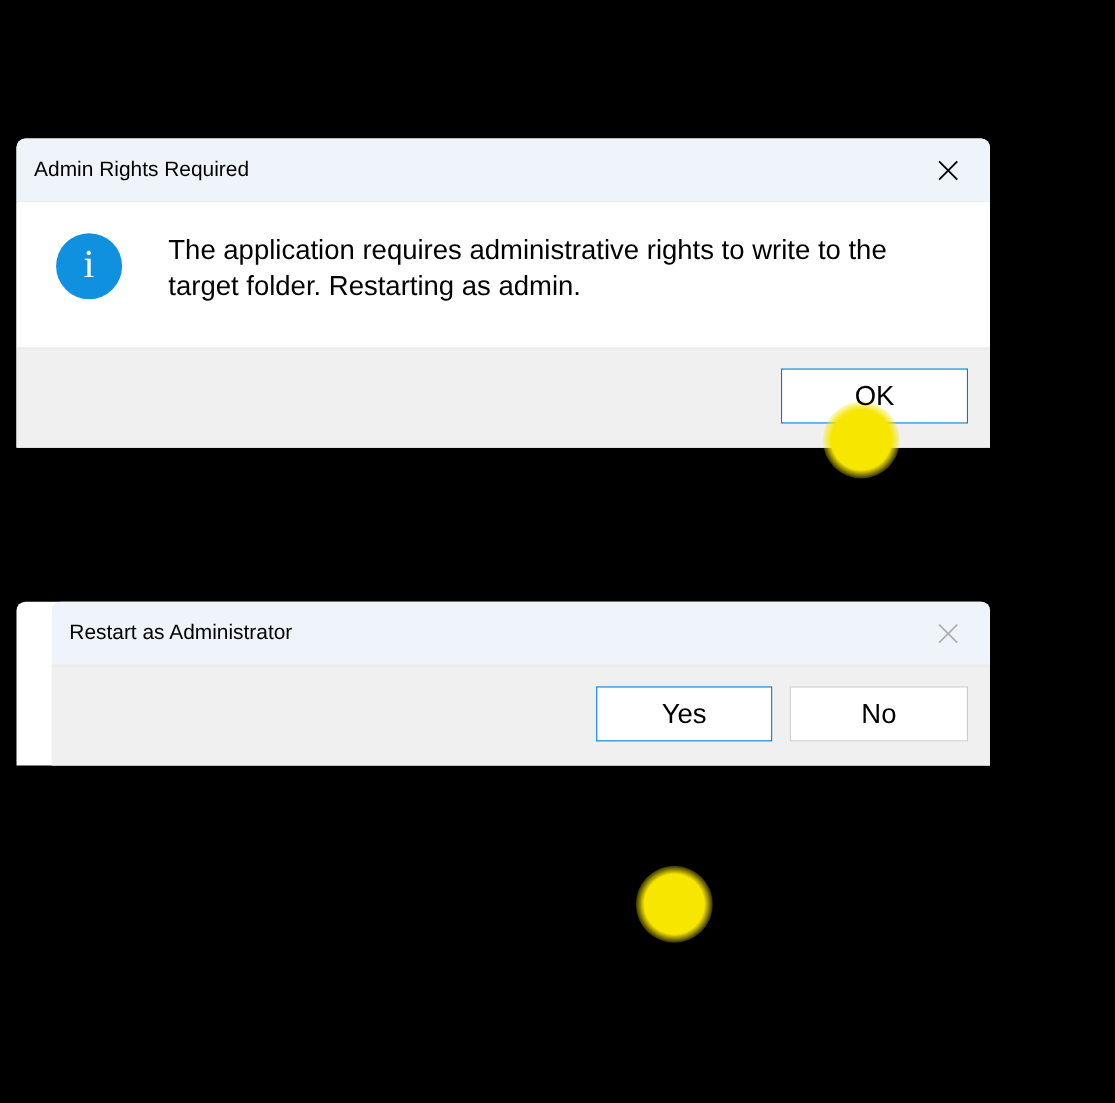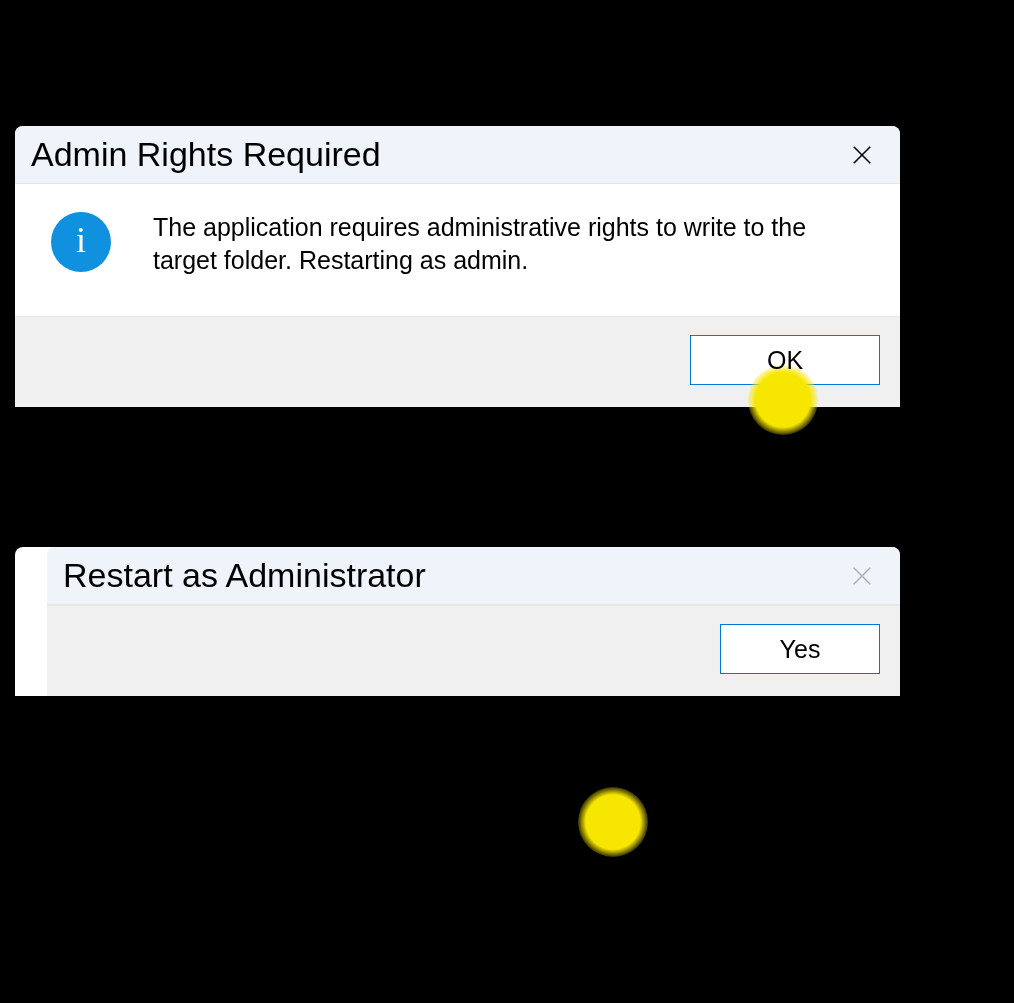--- a/index.html
+++ b/index.html
@@ -35,21 +35,21 @@
       display: flex;
       align-items: center;
       justify-content: space-between;
       background: #eef4f9;
       height: 58px;
       padding: 0 18px 0 16px;
       border-radius: 8px 8px 0 0;
       border-bottom: 1px solid #e6e6e6;
     }
     .titlebar-title {
-      font-size: 34px;
+      font-size: 19px;
       color: #000000;
       font-weight: 400;
     }
     .close-btn {
       width: 40px;
       height: 40px;
       display: flex;
       align-items: center;
       justify-content: center;
       cursor: pointer;
@@ -122,21 +122,21 @@
       display: flex;
       align-items: center;
       justify-content: center;
       cursor: pointer;
       position: relative;
     }
     .btn.primary {
       border: 1px solid #0078d4;
     }
     .btn-ok {
-      width: 190px;
+      width: 170px;
     }
     .btn-yes {
       width: 132px;
     }
     .btn-no {
       width: 162px;
     }
     .highlight {
       position: absolute;
       width: 70px;
@@ -192,17 +192,20 @@
       <svg viewBox="0 0 24 24">
         <line x1="3" y1="3" x2="21" y2="21" stroke="#b0b0b0" stroke-width="1.8"></line>
         <line x1="21" y1="3" x2="3" y2="21" stroke="#b0b0b0" stroke-width="1.8"></line>
       </svg>
     </div>
   </div>
   <div class="buttonbar">
     <div class="btn primary btn-yes">
       <span>Yes</span>
     </div>
+    <div class="btn btn-no">
+      <span>No</span>
+    </div>
   </div>
 </div>
 
 <div class="highlight hl-1"></div>
 <div class="highlight hl-2"></div>
 
 </body></html>

